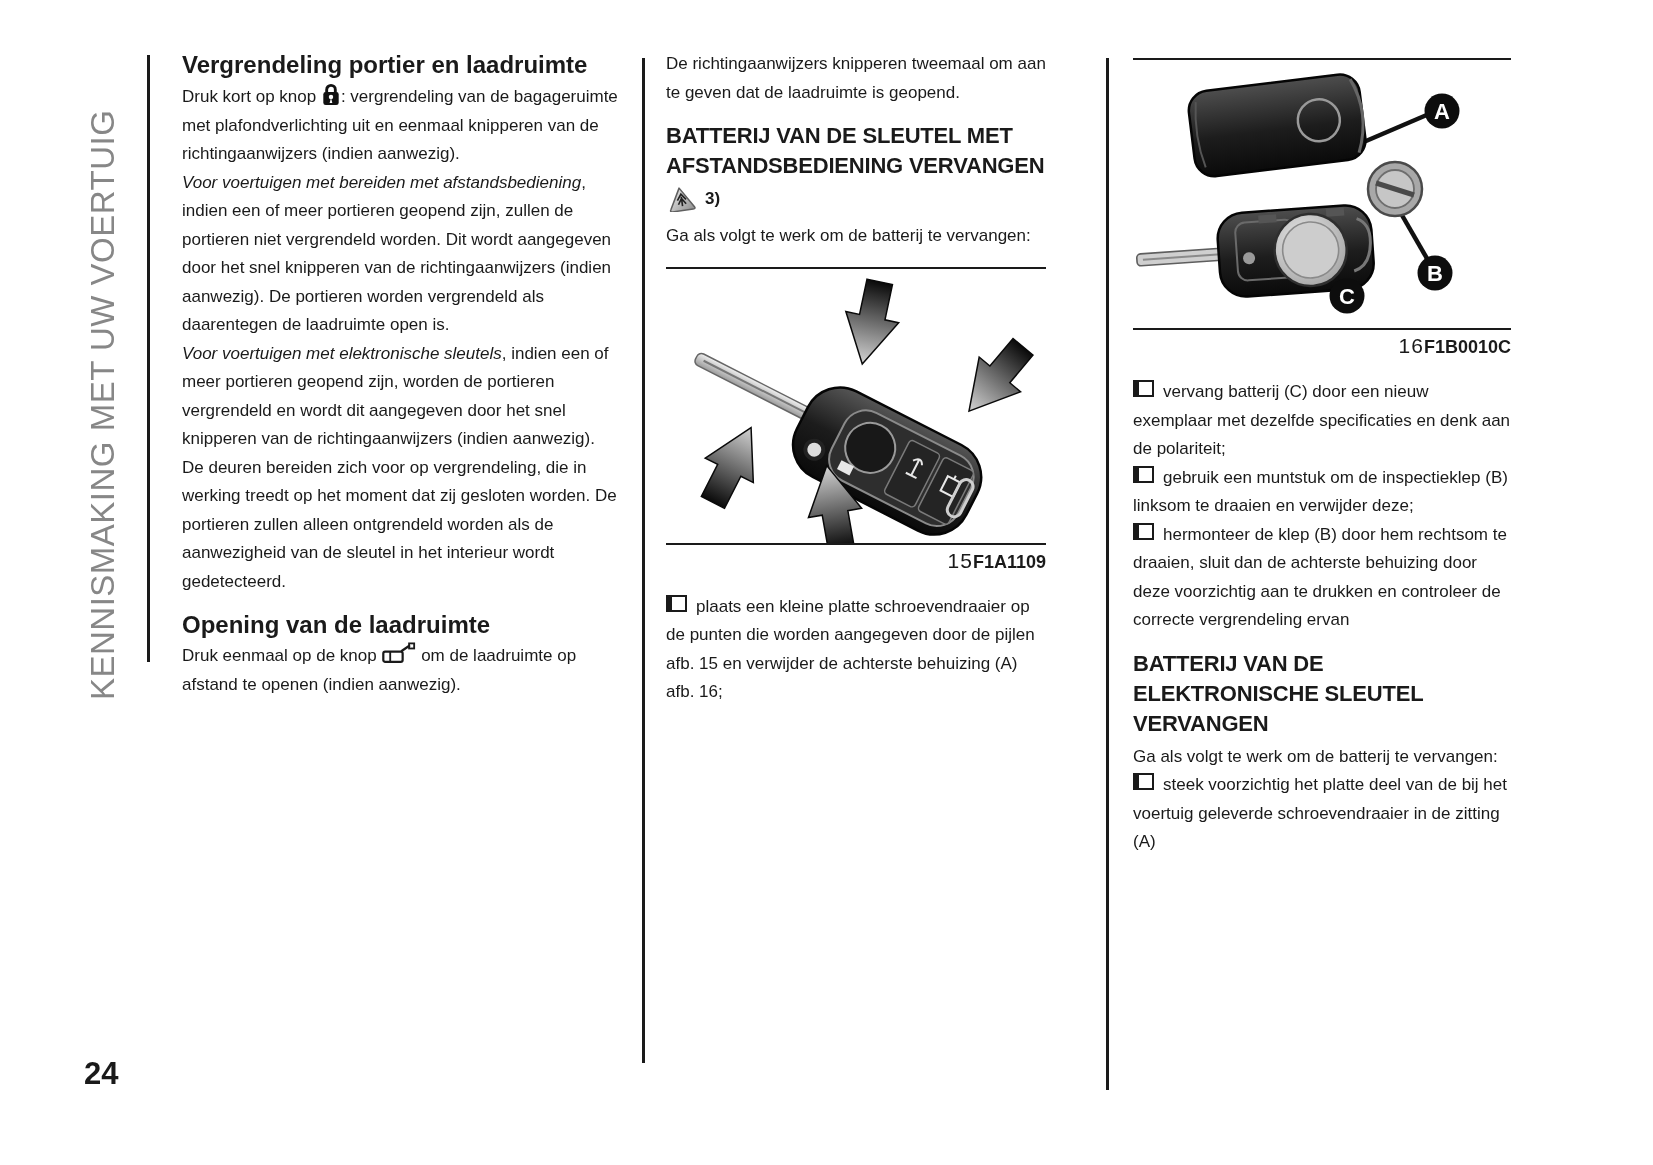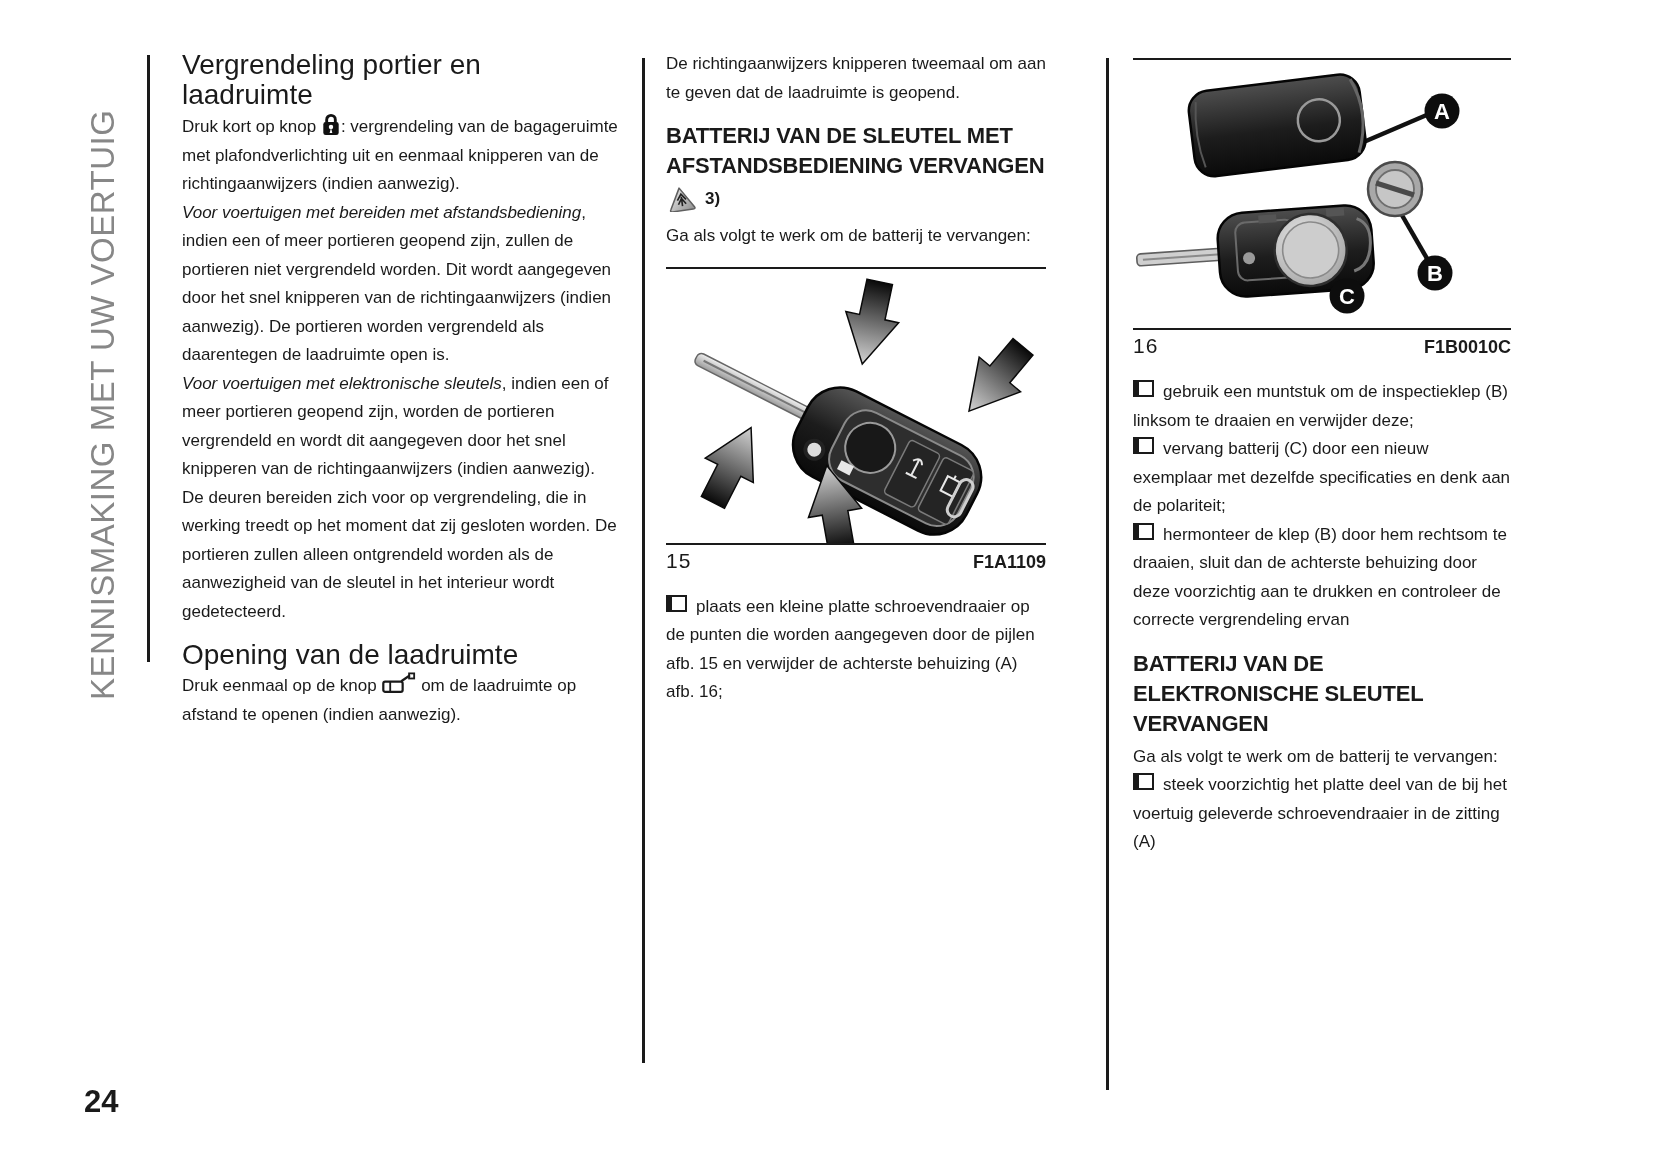--- a/index.html
+++ b/index.html
@@ -1,36 +1,36 @@
 <!DOCTYPE html>
 <html><head>
 <meta charset="utf-8">
 <style>
   html,body{margin:0;padding:0;background:#ffffff;}
   .page{position:relative;width:1653px;height:1165px;background:#fff;overflow:hidden;
         font-family:"Liberation Sans",sans-serif;color:#1a1a1a;}
   p{margin:0;font-size:17px;line-height:28.5px;}
-  .h3{margin:0 0 2px 0;font-size:28px;font-weight:400;line-height:30px;}
+  .h3{margin:0 0 2px 0;font-size:24px;font-weight:700;line-height:30px;}
   .mt{margin-top:14px;}
   .bighead{margin:14px 0 4px 0;font-weight:900;font-size:22px;line-height:30px;letter-spacing:-0.2px;}
   .col{position:absolute;top:50px;}
   .col1{left:182px;width:436px;}
   .col2{left:666px;width:380px;}
   .col3{left:1133px;width:378px;}
   .divider{position:absolute;width:3px;background:#1a1a1a;}
   .d1{left:642px;top:58px;height:1005px;}
   .d2{left:1106px;top:58px;height:1032px;}
   .sidebar-label{position:absolute;left:84px;top:52px;height:648px;writing-mode:vertical-rl;
         transform:rotate(180deg);font-size:33px;letter-spacing:.5px;color:#878787;white-space:nowrap;}
   .sidebar-rule{position:absolute;left:147px;top:55px;width:3px;height:607px;background:#1a1a1a;}
-  .page-number{position:absolute;left:84px;top:1056px;font-size:31px;font-weight:800;margin-top:28px;}
+  .page-number{position:absolute;left:84px;top:1056px;font-size:31px;font-weight:800;}
   .fig{margin:16px 0 20px 0;border-top:2.5px solid #1a1a1a;}
   .fig16{margin-top:8px;}
   .figbody{padding:2px 0 0 0;line-height:0;}
-  .figcap{display:flex;justify-content:space-between;align-items:baseline;
+  .figcap{display:flex;justify-content:flex-end;align-items:baseline;
         border-top:2.5px solid #1a1a1a;padding-top:4px;}
   .fignum{font-size:21px;letter-spacing:1px;}
   .figcode{font-size:18px;font-weight:700;}
   .bullet{margin:0;}
   .bsq{display:inline-block;width:13px;height:13px;border:2.5px solid #1a1a1a;
         border-left-width:6px;margin-right:9px;vertical-align:0px;}
   .icn{display:inline-block;vertical-align:-5px;line-height:0;}
   .noterow{display:flex;align-items:center;gap:8px;margin:3px 0 10px 0;}
   .noteref{font-size:17px;font-weight:700;}
   i{font-style:italic;}
@@ -187,22 +187,22 @@
           <circle cx="214" cy="234" r="17.5" fill="#0d0d0d"></circle>
           <text x="214" y="242" text-anchor="middle" font-family="Liberation Sans, sans-serif" font-size="22" font-weight="bold" fill="#ffffff">C</text>
         </svg>
       </div>
       <figcaption class="figcap">
         <span class="fignum">16</span>
         <span class="figcode">F1B0010C</span>
       </figcaption>
     </figure>
 
+    <p class="bullet"><span class="bsq"></span><span>vervang batterij (C) door een nieuw exemplaar met dezelfde specificaties en denk aan de polariteit;</span></p>
     <p class="bullet"><span class="bsq"></span><span>gebruik een muntstuk om de inspectieklep (B) linksom te draaien en verwijder deze;</span></p>
-    <p class="bullet"><span class="bsq"></span><span>vervang batterij (C) door een nieuw exemplaar met dezelfde specificaties en denk aan de polariteit;</span></p>
     <p class="bullet"><span class="bsq"></span><span>hermonteer de klep (B) door hem rechtsom te draaien, sluit dan de achterste behuizing door deze voorzichtig aan te drukken en controleer de correcte vergrendeling ervan</span></p>
 
     <h2 class="bighead">BATTERIJ VAN DE ELEKTRONISCHE SLEUTEL VERVANGEN</h2>
     <p>Ga als volgt te werk om de batterij te vervangen:</p>
     <p class="bullet"><span class="bsq"></span><span>steek voorzichtig het platte deel van de bij het voertuig geleverde schroevendraaier in de zitting (A)</span></p>
   </section>
 
 </div>
 
 </body></html>

